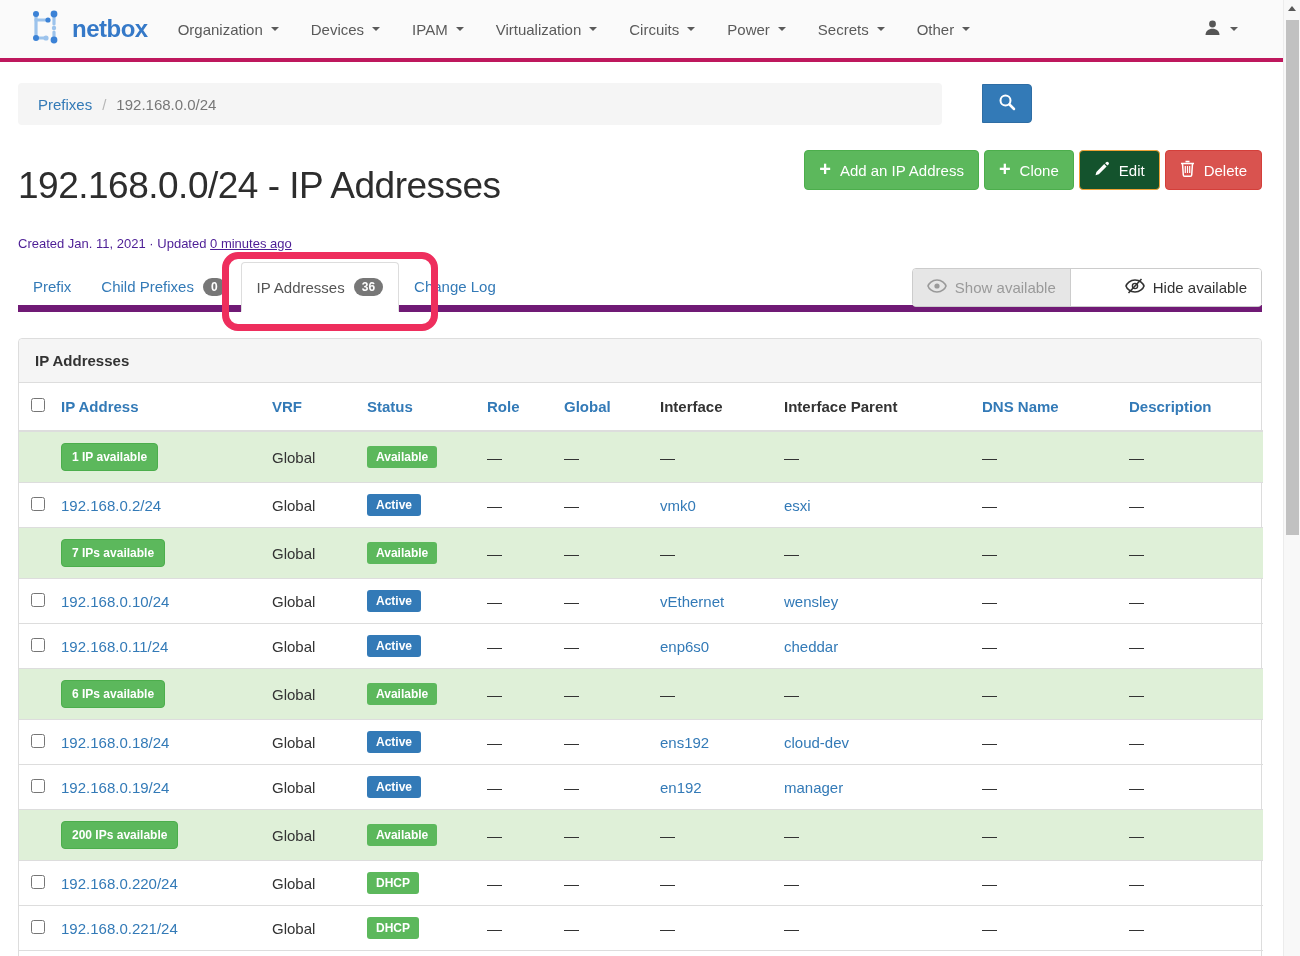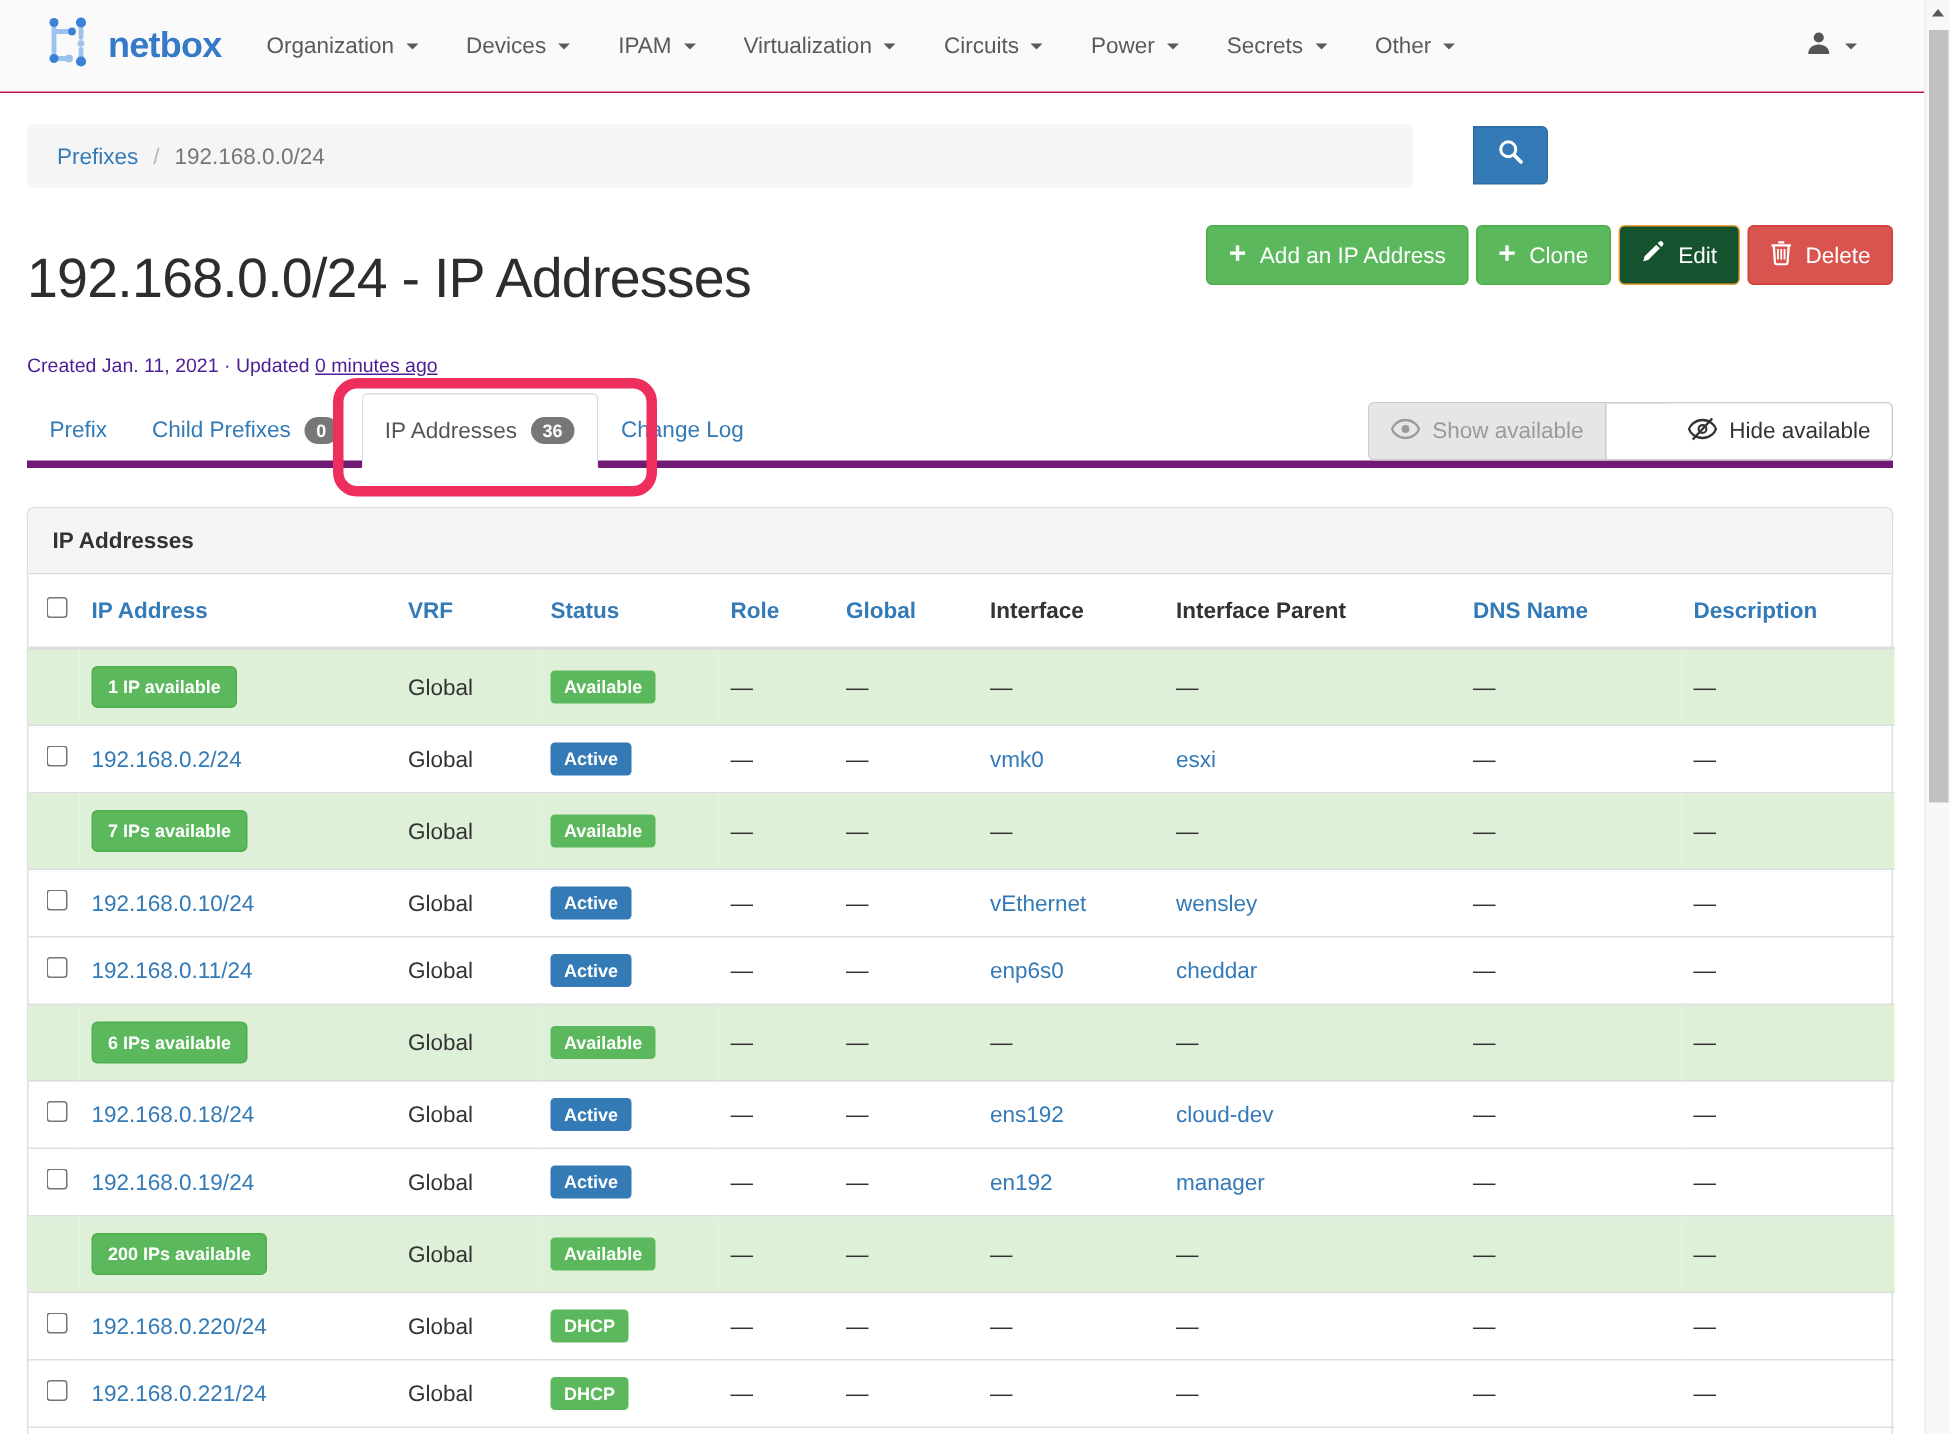--- a/index.html
+++ b/index.html
@@ -2,21 +2,21 @@
 <html><head>
 <meta charset="utf-8">
 <style>
   * { margin:0; padding:0; box-sizing:border-box; }
   html,body { width:1300px; height:956px; overflow:hidden; background:#fff;
               font-family:"Liberation Sans", sans-serif; position:relative; }
   a { text-decoration:none; }
 
   
   .navbar { position:absolute; top:0; left:0; width:1283px; height:62px;
-            background:#fafafa; border-bottom:1px solid #be185d;
+            background:#fafafa; border-bottom:4px solid #be185d;
             display:flex; align-items:center; }
   .brand { display:flex; align-items:center; margin-left:26px; gap:8px; cursor:pointer; }
   .brand-text { color:#3579c8; font-size:24px; font-weight:bold; letter-spacing:-0.5px; }
   .nav-items { display:flex; margin-left:14px; }
   .nav-item { padding:16px 16px; height:62px; display:flex; align-items:center; gap:8px;
               font-size:15px; color:#5a5a5a; cursor:pointer; }
   .caret { width:0; height:0; border-left:4px solid transparent;
            border-right:4px solid transparent; border-top:4px solid #5a5a5a; }
   .user-menu { margin-left:auto; margin-right:45px; display:flex; align-items:center;
                gap:9px; cursor:pointer; }
@@ -47,21 +47,21 @@
   .btn-red    { background:#d9534f; border-color:#d43f3a; }
   .plus-glyph { font-size:20px; font-weight:bold; line-height:1; margin-top:-2px; }
 
   .page-title { position:absolute; top:165px; left:18px; font-size:37px;
                 font-weight:400; color:#2d2d2d; letter-spacing:-0.5px; }
   .page-meta { position:absolute; top:236px; left:18px; font-size:13px; color:#4c1d95; }
   .updated-value { text-decoration:underline; }
 
   
   .tabs { position:absolute; top:262px; left:18px; width:1244px; height:50px;
-          border-bottom:5px solid #701a75; display:flex; }
+          border-bottom:7px solid #701a75; display:flex; }
   .tab { padding:0 15px; height:49px; display:flex; align-items:center; gap:9px;
          font-size:15px; color:#337ab7; cursor:pointer; }
   .tab.active { background:#fff; border:1px solid #ddd; border-bottom:1px solid #fff;
                 border-radius:4px 4px 0 0; color:#555; height:50px; margin-bottom:-1px; }
   .tab-badge { background:#777; color:#fff; font-size:12px; font-weight:bold;
                padding:3px 8px; border-radius:10px; line-height:1; }
 
   .avail-group { position:absolute; top:268px; right:38px; display:flex; height:39px;
                  border:1px solid #ccc; border-radius:4px; overflow:hidden; background:#fff;gap:40px; }
   .avail-btn { display:flex; align-items:center; gap:8px; padding:0 14px;

